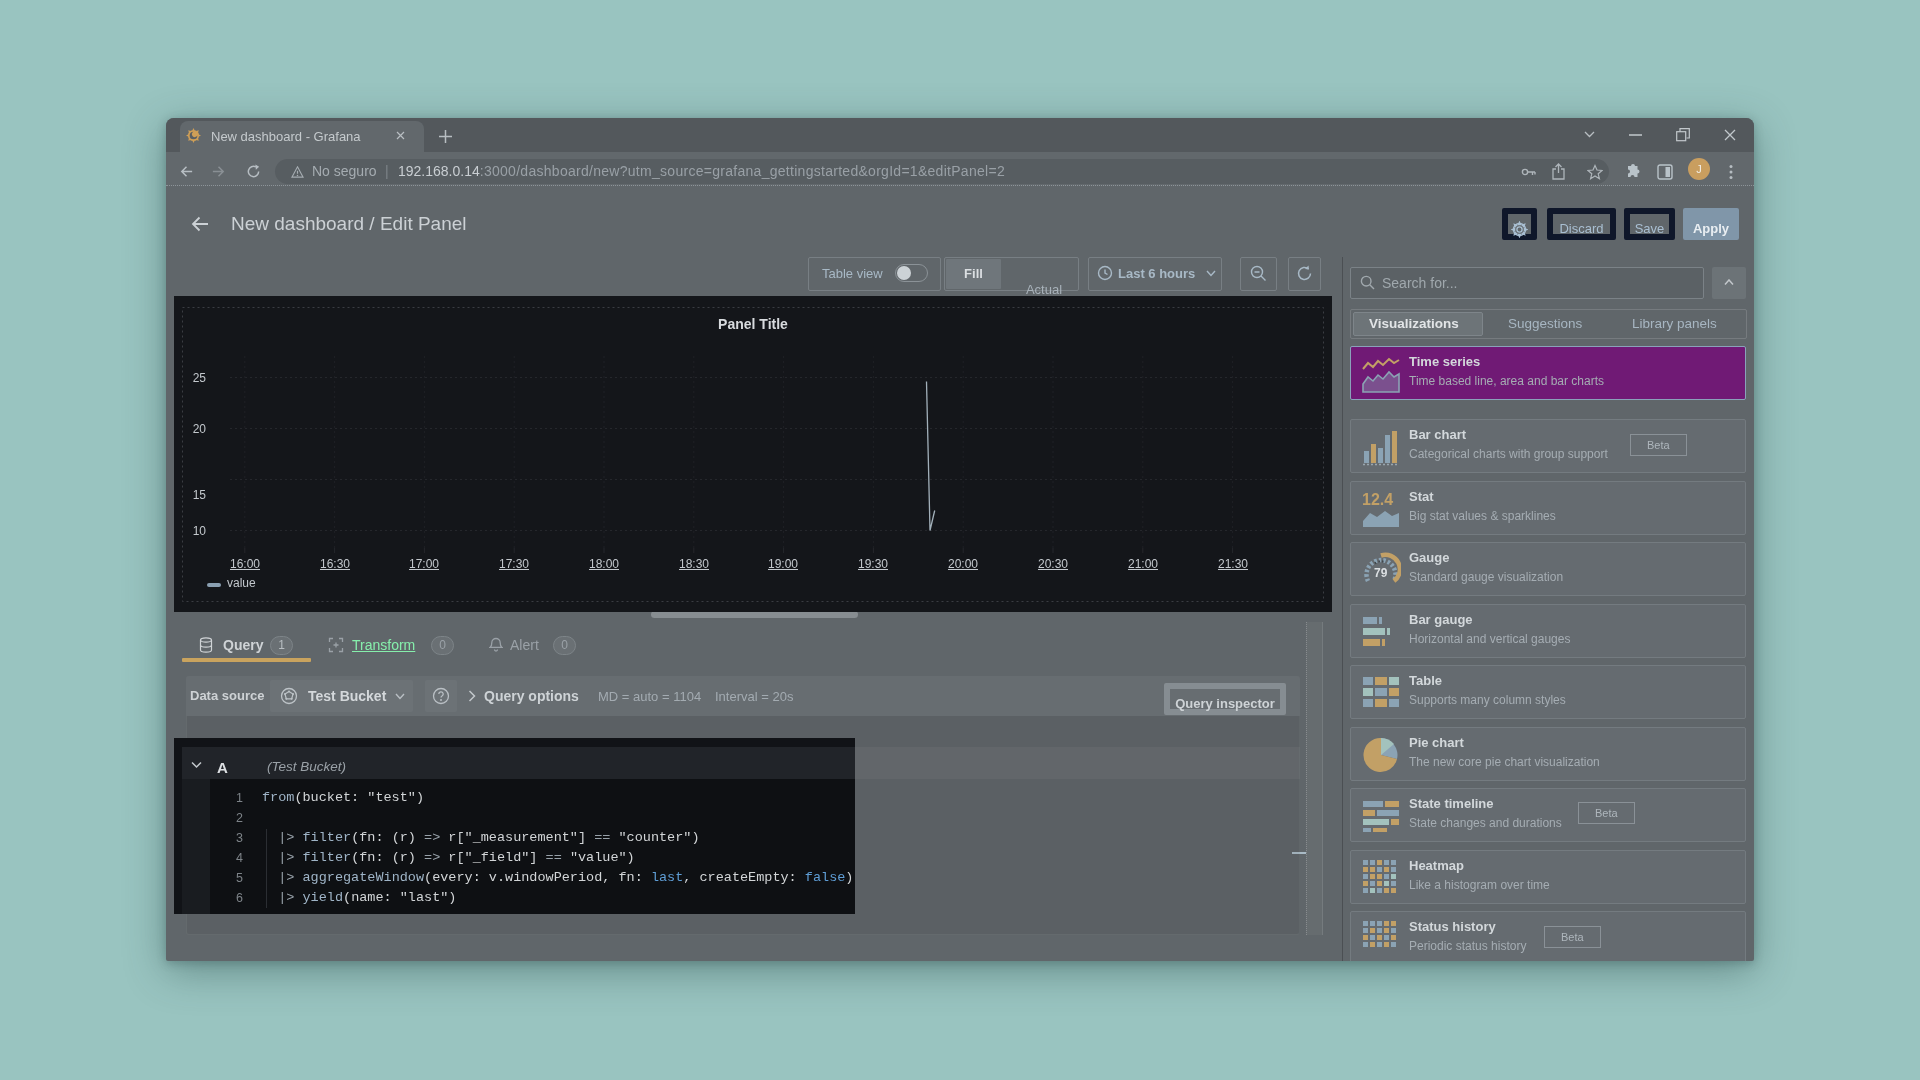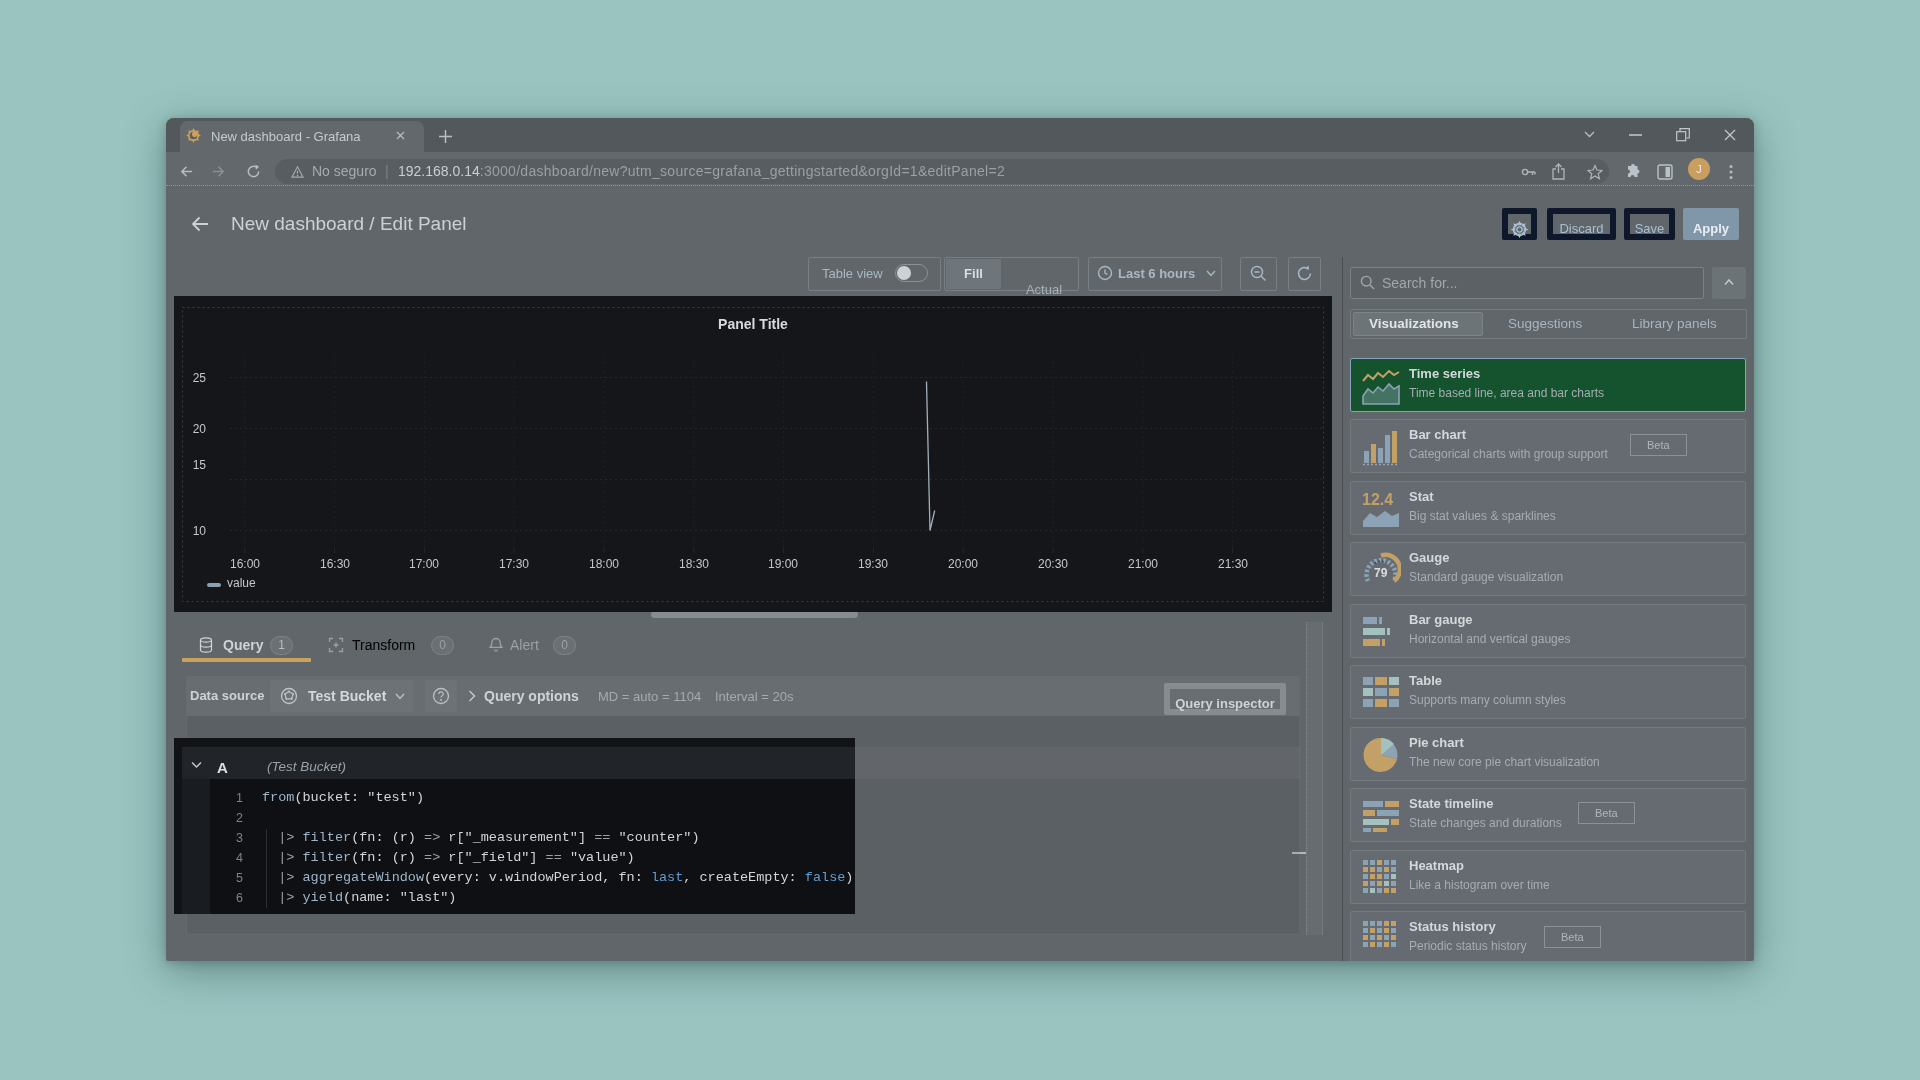--- a/index.html
+++ b/index.html
@@ -23,21 +23,21 @@
 .grp { position:absolute; height:34px; border:1px solid #787f84; border-radius:2px; }
 
 .vizitem { position:absolute; left:1184px; width:396px; height:54px; background:#656b70; border:1px solid #747b80; border-radius:2px; }
 .viztitle { position:absolute; left:58px; top:7px; font-size:13px; font-weight:bold; color:#d3d8db; }
 .vizdesc { position:absolute; left:58px; top:27px; font-size:12px; color:#a5adb3; }
 .vicon { position:absolute; left:10px; top:7px; width:40px; height:40px; }
 .beta { position:absolute; height:22px; border:1px solid #8a9197; border-radius:0; color:#aeb6bc; font-size:11px; line-height:20px; padding:0 16px; }
 
 #panelhole { position:absolute; left:8px; top:178px; width:1158px; height:316px; background:#14161a; }
 #codehole { position:absolute; left:8px; top:620px; width:681px; height:176px; background:#111317; }
-.xlab { position:absolute; top:261px; width:60px; text-align:center; font-size:12px; color:#c3c8cd; }
+.xlab { position:absolute; top:261px; width:60px; text-align:center; font-size:12px; color:#c3c8cd;text-decoration:underline; }
 .ylab { position:absolute; left:6px; width:26px; text-align:right; font-size:12px; color:#c3c8cd; }
 .mono { font-family:"Liberation Mono", monospace; }
 .cl { position:absolute; left:88px; white-space:pre; font-size:13.5px; line-height:20px; color:#d2d5d7; }
 .ln { position:absolute; width:35px; text-align:right; font-size:12.5px; line-height:20px; color:#7d8388; }
 .fn { color:#9fb4c7; }
 .op { color:#98a2aa; }
 .kw { color:#5f9ed6; }
 </style>
 </head>
 <body>
@@ -181,21 +181,21 @@
     </svg>
 <div class="abs" style="left:57px;top:519px;font-size:14px;font-weight:bold;color:#cfd3d6;">Query</div>
 <div class="abs" style="left:104px;top:518px;width:23px;height:19px;background:#6a7074;border:1px solid #7d8488;border-radius:10px;font-size:12px;color:#b8bec2;text-align:center;line-height:17px;">1</div>
 <div class="abs" style="left:16px;top:540px;width:129px;height:4px;background:#c9a35e;border-radius:1px;"></div>
 <svg class="ic" style="left:162px;top:519px" width="16" height="16" viewBox="0 0 16 16">
       <g stroke="#9aa1a7" stroke-width="1.3" fill="none">
         <path d="M5 1.5 H1.5 V5 M11 1.5 H14.5 V5 M5 14.5 H1.5 V11 M11 14.5 H14.5 V11"></path>
         <path d="M5.5 8 H10.5 M8 5.5 V10.5"></path>
       </g>
     </svg>
-<div class="abs" style="left:186px;top:519px;font-size:14px;color:#000000;">Transform</div>
+<div class="abs" style="left:186px;top:519px;font-size:14px;color:#86efac;text-decoration:underline;">Transform</div>
 <div class="abs" style="left:265px;top:518px;width:23px;height:19px;background:#6a7074;border:1px solid #7d8488;border-radius:10px;font-size:12px;color:#9aa1a7;text-align:center;line-height:17px;">0</div>
 <svg class="ic" style="left:323px;top:519px" width="14" height="16" viewBox="0 0 14 16">
       <path d="M7 1.5 a4.2 4.2 0 0 1 4.2 4.2 c0 3.5 1.6 4.6 1.6 4.6 H1.2 c0 0 1.6 -1.1 1.6 -4.6 A4.2 4.2 0 0 1 7 1.5 Z" fill="none" stroke="#9aa1a7" stroke-width="1.3"></path>
       <path d="M5.5 12.5 a1.5 1.5 0 0 0 3 0" fill="none" stroke="#9aa1a7" stroke-width="1.3"></path>
     </svg>
 <div class="abs" style="left:344px;top:519px;font-size:14px;color:#9aa1a7;">Alert</div>
 <div class="abs" style="left:387px;top:518px;width:23px;height:19px;background:#6a7074;border:1px solid #7d8488;border-radius:10px;font-size:12px;color:#9aa1a7;text-align:center;line-height:17px;">0</div>
 
 <div class="abs" style="left:1140px;top:504px;width:17px;height:313px;background:rgba(255,255,255,0.04);border-left:1px dotted rgba(255,255,255,0.22);border-right:1px solid rgba(255,255,255,0.10);"></div>
 <div class="abs" style="left:1126px;top:734px;width:14px;height:2px;background:#a9bac5;"></div>
@@ -240,21 +240,21 @@
 <div class="abs" style="left:1546px;top:149px;width:34px;height:32px;background:#6c7377;border-radius:2px;"></div>
 <svg class="ic" style="left:1558px;top:161px" width="10" height="7" viewBox="0 0 10 7">
       <path d="M1 5.5 L5 1 L9 5.5" stroke="#c2c7cb" stroke-width="1.5" fill="none"></path>
     </svg>
 <div class="abs" style="left:1184px;top:191px;width:397px;height:30px;border:1px solid rgba(255,255,255,0.14);border-radius:2px;"></div>
 <div class="abs" style="left:1187px;top:194px;width:130px;height:24px;background:#6d7478;border:1px solid #7e858a;border-radius:2px;"></div>
 <div class="abs" style="left:1203px;top:198px;font-size:13.5px;font-weight:bold;color:#e2e5e7;">Visualizations</div>
 <div class="abs" style="left:1342px;top:198px;font-size:13.5px;color:#a7b6c2;">Suggestions</div>
 <div class="abs" style="left:1466px;top:198px;font-size:13.5px;color:#a7b6c2;">Library panels</div>
 
-<div class="vizitem" style="top:240px;background:#14532d;border-color:#8aa2ba;">
+<div class="vizitem" style="top:228px;background:#701a75;border-color:#8aa2ba;">
 <svg class="vicon" viewBox="0 0 40 40">
         <path d="M2 15 L7 9 L12 13 L17 7 L22 11 L28 5 L33 9 L38 6" fill="none" stroke="#c2a066" stroke-width="2"></path>
         <path d="M2 30 L7 23 L12 27 L17 21 L22 25 L28 18 L33 23 L38 20 V38 H2 Z" fill="rgba(139,163,180,0.4)" stroke="#8ba3b4" stroke-width="1.6"></path>
       </svg>
 <div class="viztitle">Time series</div>
       <div class="vizdesc">Time based line, area and bar charts</div>
     </div>
 <div class="vizitem" style="top:301px;">
 <svg class="vicon" viewBox="0 0 40 40">
         <rect x="3" y="24" width="5" height="12" fill="#8ba3b4"></rect>
@@ -414,21 +414,21 @@
 <g stroke="#25272c" stroke-width="1">
 <path d="M56 81.5 H1148 M56 132.5 H1148 M56 183.5 H1148 M56 234.5 H1148" stroke-dasharray="2 3"></path>
 <path d="M70.8 60 V252 M160.6 60 V252 M250.4 60 V252 M340.2 60 V252 M430 60 V252 M519.8 60 V252 M609.6 60 V252 M699.4 60 V252 M789.2 60 V252 M879 60 V252 M968.8 60 V252 M1058.6 60 V252" stroke="#1f2126" stroke-dasharray="2 3"></path>
 <path d="M70.8 252 V257 M160.6 252 V257 M250.4 252 V257 M340.2 252 V257 M430 252 V257 M519.8 252 V257 M609.6 252 V257 M699.4 252 V257 M789.2 252 V257 M879 252 V257 M968.8 252 V257 M1058.6 252 V257"></path>
 </g>
 <path d="M752.5 85.5 L756 234.5 L760.7 214.5" fill="none" stroke="#a2b0ba" stroke-width="1.3"></path>
 </svg>
 <div class="abs" style="left:0;top:20px;width:1158px;text-align:center;font-size:14px;font-weight:bold;color:#d8dbde;">Panel Title</div>
 <div class="ylab" style="top:75px;">25</div>
 <div class="ylab" style="top:126px;">20</div>
-<div class="ylab" style="top:162px;">15</div>
+<div class="ylab" style="top:192px;">15</div>
 <div class="ylab" style="top:228px;">10</div>
 <div class="xlab" style="left:41px;">16:00</div>
 <div class="xlab" style="left:131px;">16:30</div>
 <div class="xlab" style="left:220px;">17:00</div>
 <div class="xlab" style="left:310px;">17:30</div>
 <div class="xlab" style="left:400px;">18:00</div>
 <div class="xlab" style="left:490px;">18:30</div>
 <div class="xlab" style="left:579px;">19:00</div>
 <div class="xlab" style="left:669px;">19:30</div>
 <div class="xlab" style="left:759px;">20:00</div>

